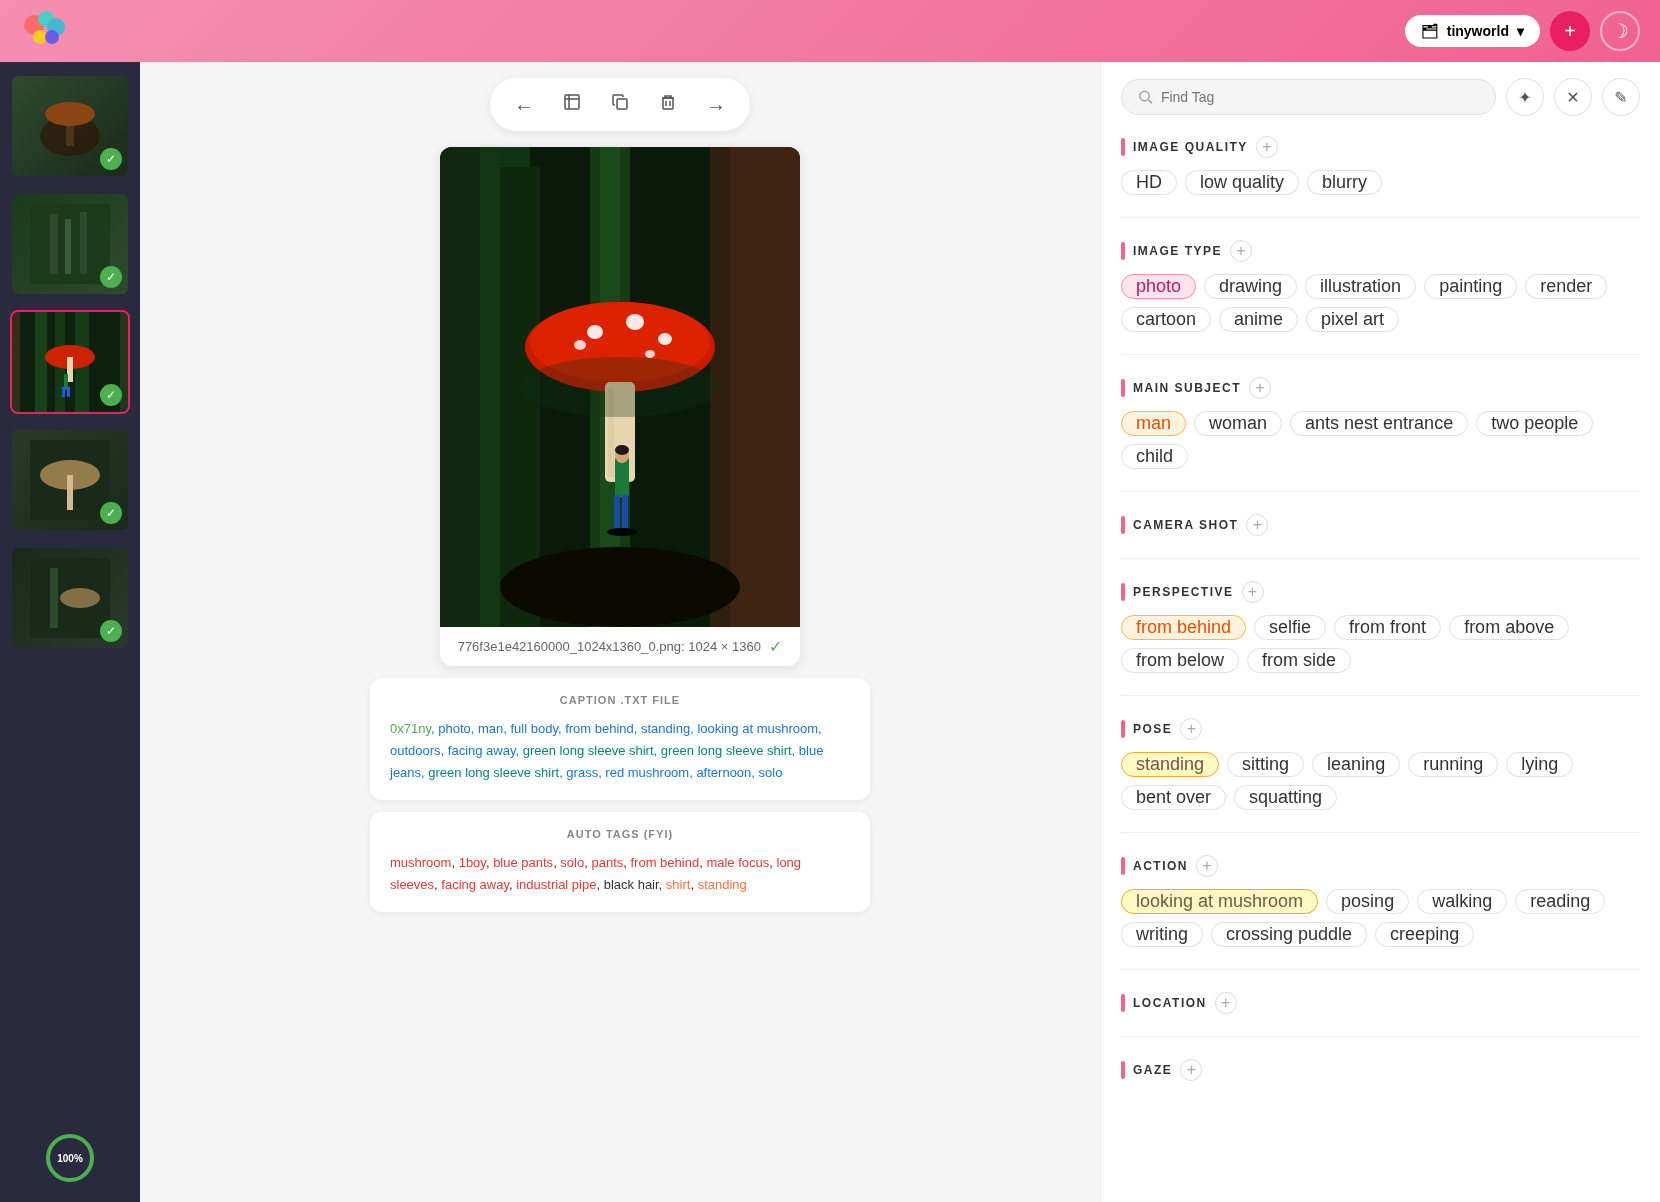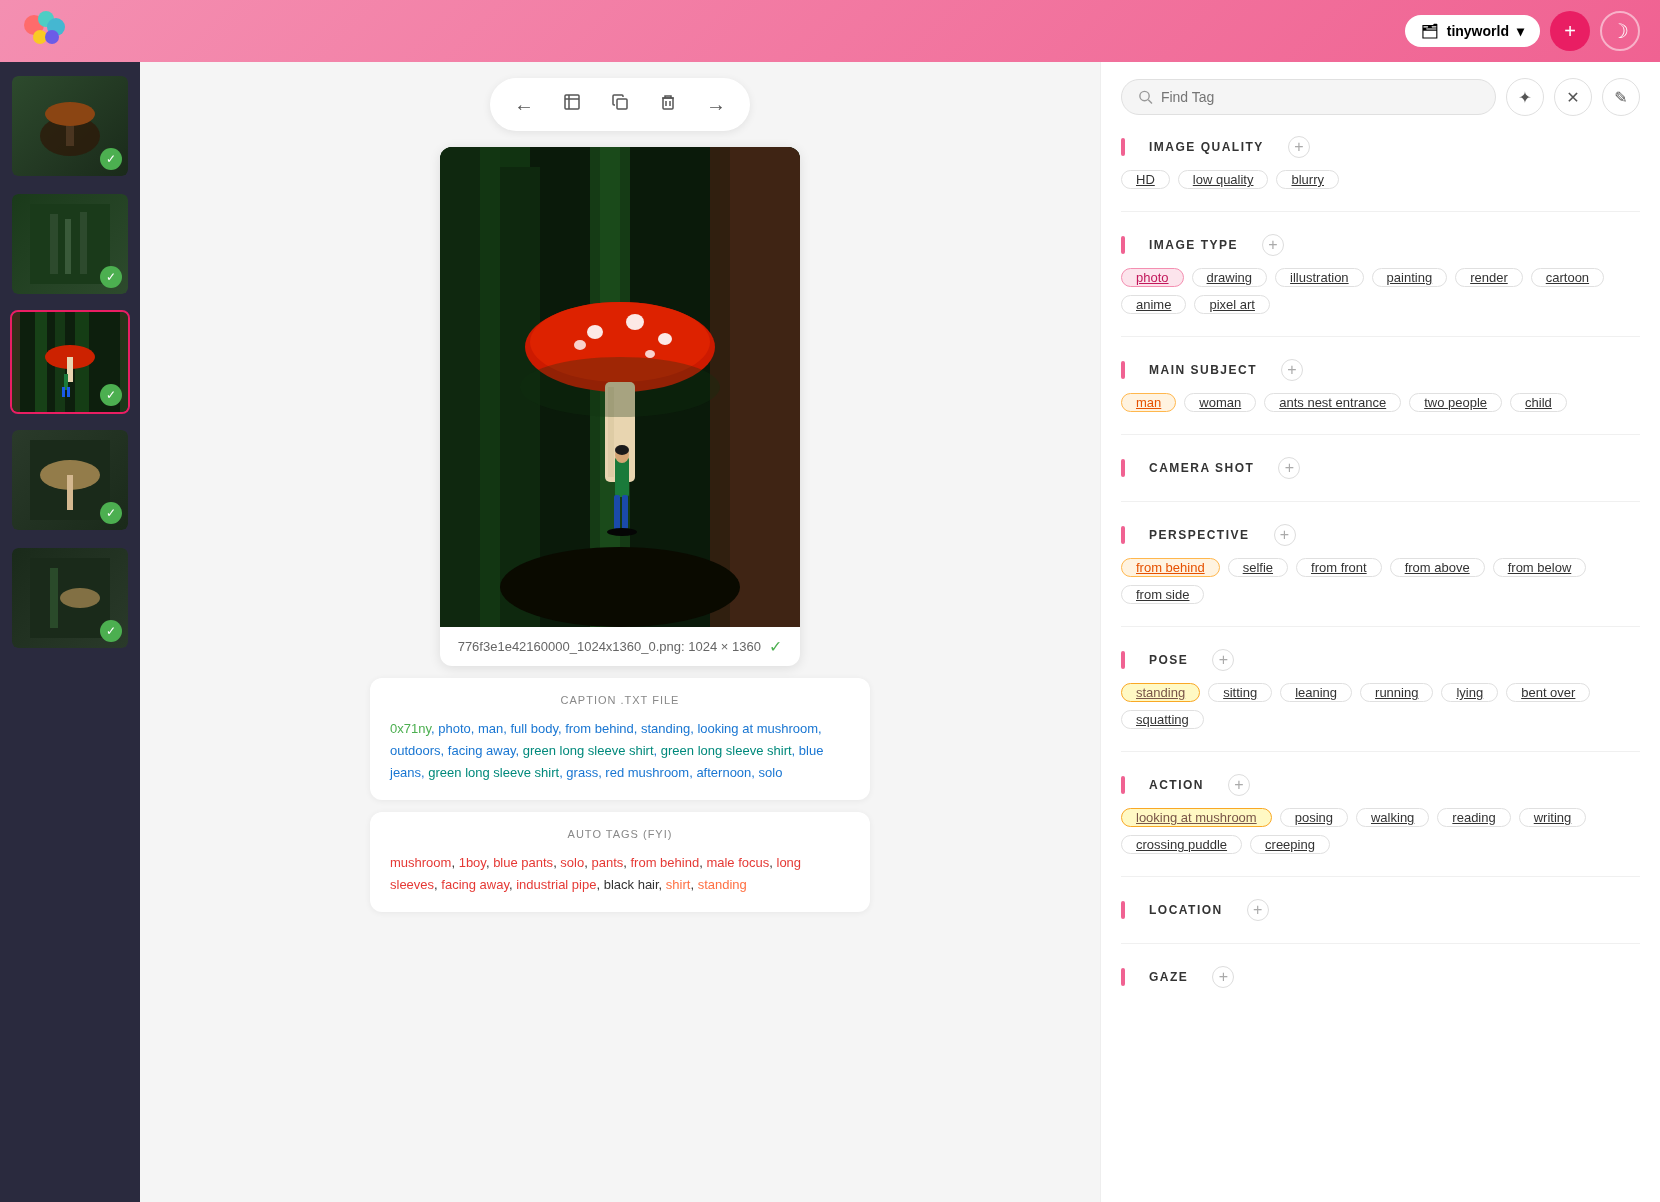--- a/index.html
+++ b/index.html
@@ -153,21 +153,21 @@
       max-width: 500px;
       background: white;
       border-radius: 12px;
       padding: 16px 20px;
       margin-bottom: 12px;
       box-shadow: 0 1px 6px rgba(0,0,0,0.06);
     }
     .box-title {
       text-align: center;
       font-size: 11px;
-      font-weight: 400;
+      font-weight: 700;
       letter-spacing: 1px;
       color: #888;
       margin-bottom: 12px;
     }
     .caption-text {
       font-size: 13px;
       line-height: 1.7;
       color: #333;
     }
 
@@ -209,21 +209,21 @@
       align-items: center;
       justify-content: center;
       font-size: 16px;
       color: #555;
     }
 
     .section { margin-bottom: 22px; }
     .section-header {
       display: flex;
       align-items: center;
-      gap: 24px;
+      gap: 8px;
       margin-bottom: 12px;
     }
     .section-bar {
       width: 4px;
       height: 18px;
       background: #f06292;
       border-radius: 2px;
     }
     .section-title {
       font-size: 12px;
@@ -247,27 +247,26 @@
       border: 1.5px solid #ddd;
     }
     .tags-row {
       display: flex;
       flex-wrap: wrap;
       gap: 8px;
     }
     .tag {
       padding: 1px 14px;
       border-radius: 20px;
-      font-size: 13px;
+      font-size: 18px;
       cursor: pointer;
       border: 1.5px solid #e0e0e0;
       background: white;
       color: #333;
       transition: all 0.15s;
-      text-decoration: underline;
     }
     .tag.selected-pink { background: #fce4ec; border-color: #f48fb1; color: #c2185b; }
     .tag.selected-yellow { background: #fff9c4; border-color: #f9a825; color: #795548; }
     .tag.selected-orange { background: #fff3e0; border-color: #ffb74d; color: #e65100; }
     .tag.selected-green { background: #e8f5e9; border-color: #81c784; color: #2e7d32; }
 
     .section-divider {
       height: 1px;
       background: #f0f0f0;
       margin-bottom: 22px;
@@ -369,20 +368,27 @@
       <div class="sidebar-thumb thumb-5" style="display:flex;align-items:center;justify-content:center;">
         <svg width="80" height="80" viewBox="0 0 80 80">
           <rect x="0" y="0" width="80" height="80" fill="#1a2a1a"></rect>
           <rect x="20" y="10" width="8" height="60" fill="#2a4a2a"></rect>
           <ellipse cx="50" cy="40" rx="20" ry="10" fill="#c8a060" opacity="0.6"></ellipse>
         </svg>
       </div>
       <div class="sidebar-check">✓</div>
     </div>
 
+    <div style="margin-top: auto; padding: 10px; display:flex; justify-content:center;">
+      <svg width="52" height="52" viewBox="0 0 52 52">
+        <circle cx="26" cy="26" r="22" fill="none" stroke="#333" stroke-width="4"></circle>
+        <circle cx="26" cy="26" r="22" fill="none" stroke="#4caf50" stroke-width="4" stroke-dasharray="138 0" stroke-linecap="round" transform="rotate(-90 26 26)"></circle>
+        <text x="26" y="30" text-anchor="middle" fill="white" font-size="10" font-weight="bold">100%</text>
+      </svg>
+    </div>
   </div>
 
   <div class="center-panel">
 
     <div class="toolbar">
       <button class="toolbar-btn">←</button>
       <button class="toolbar-btn">
         <svg width="20" height="20" viewBox="0 0 20 20" fill="none" stroke="#555" stroke-width="1.5">
           <rect x="3" y="3" width="14" height="14" rx="1"></rect>
           <line x1="3" y1="7" x2="17" y2="7"></line>

